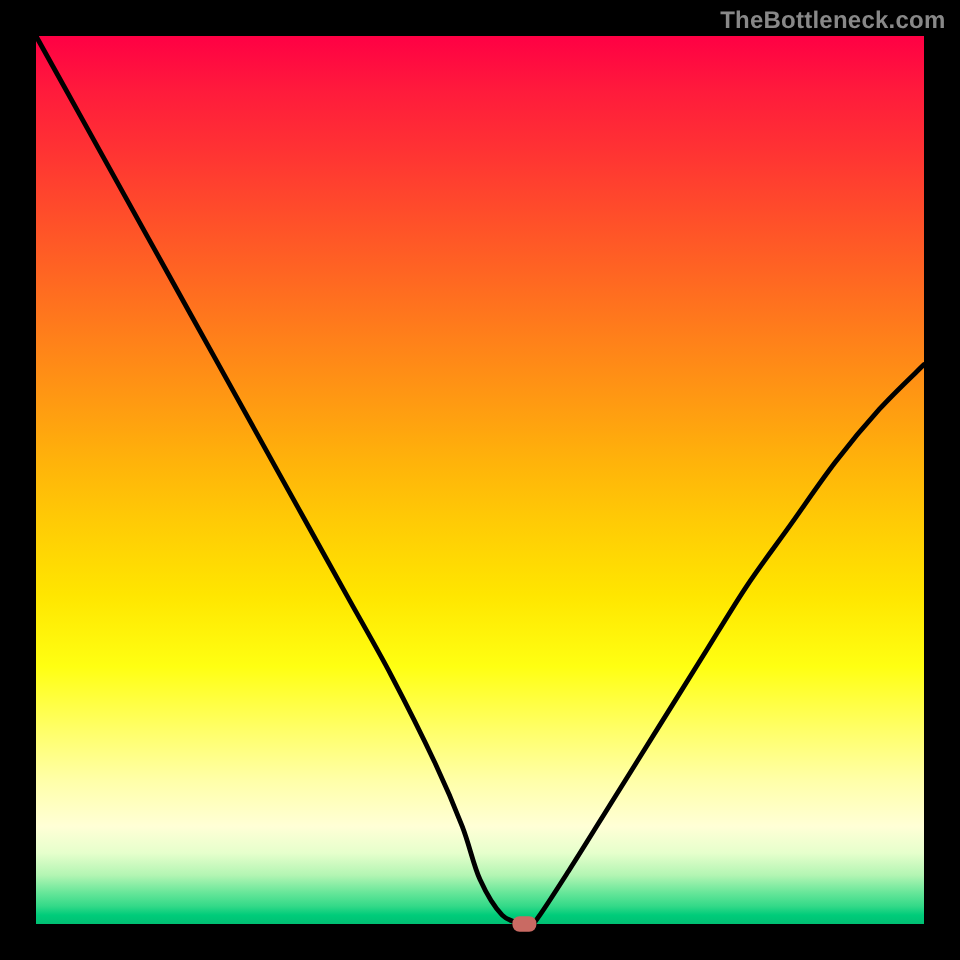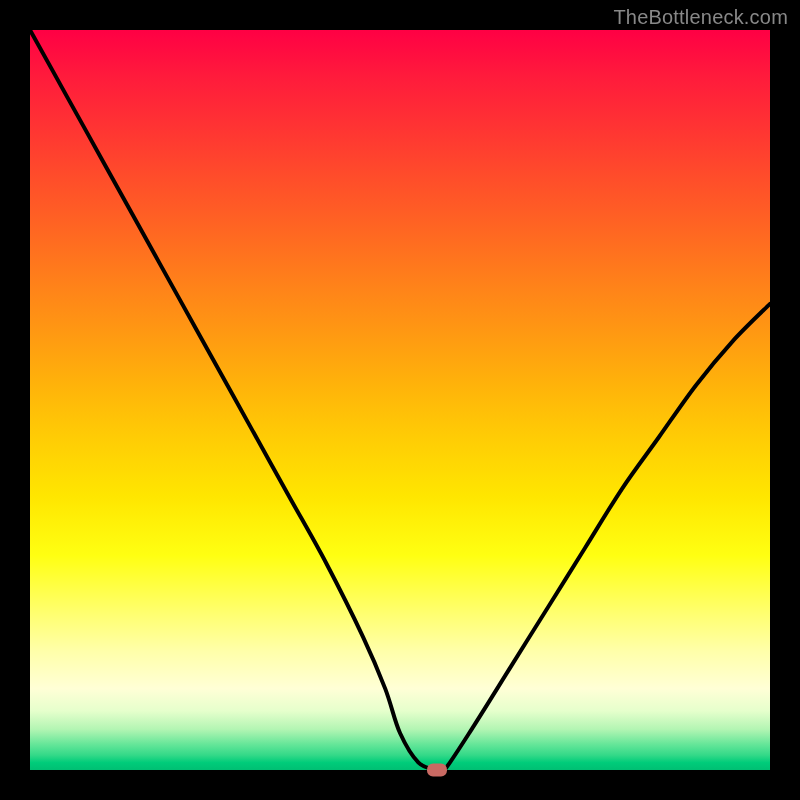--- a/index.html
+++ b/index.html
@@ -9,20 +9,21 @@
     height: 800px;
     overflow: hidden;
     background: #000;
     font-family: Arial, Helvetica, sans-serif;
   }
   .frame {
     position: relative;
     width: 800px;
     height: 800px;
     background: #000;
+    font-weight: bold;
   }
   .plot {
     position: absolute;
     left: 30px;
     top: 30px;
     width: 740px;
     height: 740px;
     
     background: linear-gradient(to bottom,
       #ff0044 0%,

